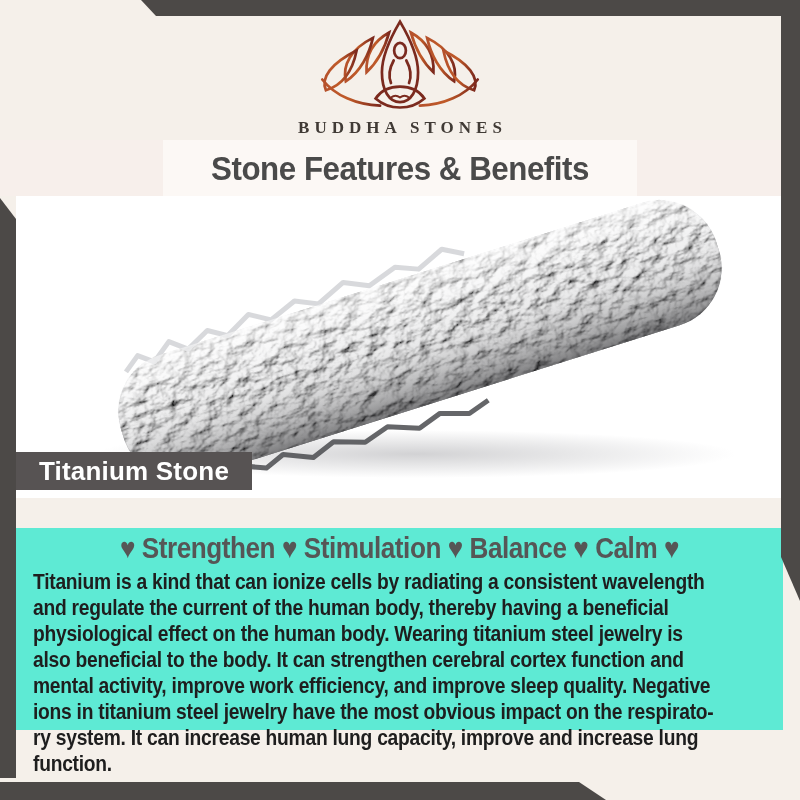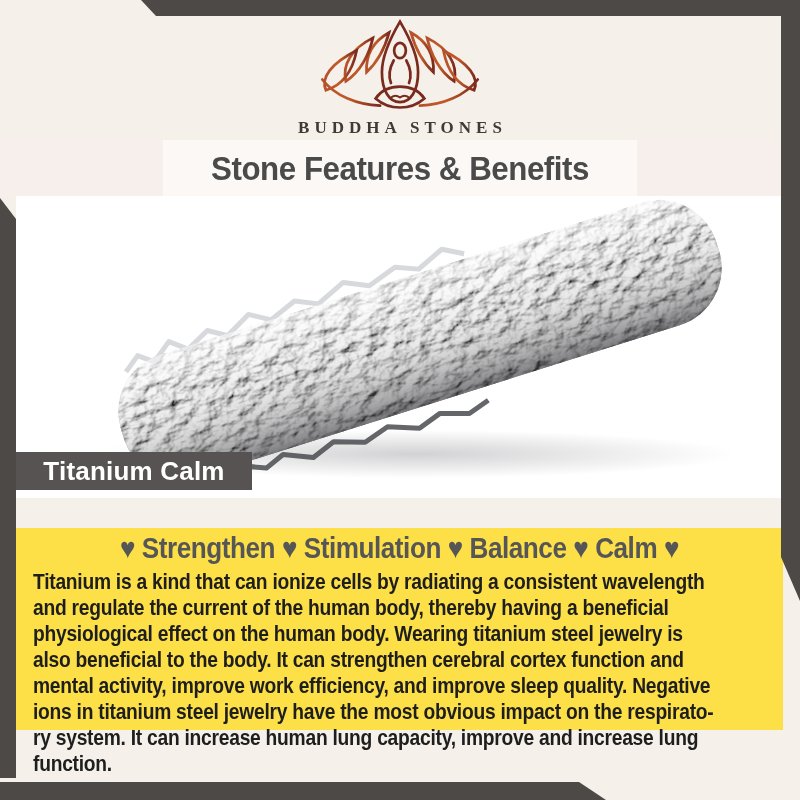--- a/index.html
+++ b/index.html
@@ -22,21 +22,21 @@
 
   
   .photo-panel{left:16px;top:196px;width:766px;height:302px;background:#ffffff;}
 
   
   .label-badge{left:16px;top:452px;width:236px;height:38px;background:#575353;
       color:#ffffff;text-align:center;line-height:39px;font-size:26px;font-weight:700;
       letter-spacing:0.2px;}
 
   
-  .benefits-panel{left:16px;top:528px;width:767px;height:202px;background:#fde047;}
+  .benefits-panel{left:16px;top:528px;width:767px;height:202px;background:#5eead4;}
   .benefits-headline{left:0;top:4px;width:767px;text-align:center;
       font-size:29px;font-weight:700;color:#565656;letter-spacing:-0.5px;
       transform:scaleX(0.9);transform-origin:50% 50%;}
   .benefits-paragraph{left:17px;top:41px;width:872px;
       font-size:22.5px;font-weight:700;color:#1e1e1e;line-height:26px;
       letter-spacing:-0.3px;white-space:pre-line;
       transform:scaleX(0.855);transform-origin:0 0;}
 
   
   .frame-svg{left:0;top:0;pointer-events:none;}
@@ -117,21 +117,21 @@
       <rect x="-312" y="-64" width="624" height="128" rx="60" fill="url(#rodGrad)"></rect>
       <rect x="-312" y="-64" width="624" height="128" rx="60" fill="#888a8e" filter="url(#metalFacets)" opacity="0.82"></rect>
       <path d="M-290 -58 l16 -12 l14 11 l20 -15 l16 13 l24 -12 l18 11 l26 -14 l20 12 l28 -11 l22 10 l30 -13 l24 11 l30 -10 l22 9 l28 -12 l20 11" fill="none" stroke="#d4d5d8" stroke-width="5" stroke-linejoin="round" opacity="0.9"></path>
       <path d="M-285 60 l18 10 l16 -8 l22 12 l18 -9 l26 11 l20 -8 l28 12 l24 -9 l30 10 l26 -8 l30 11 l24 -8 l28 9 l22 -7" fill="none" stroke="#4a4b4f" stroke-width="5" stroke-linejoin="round" opacity="0.85"></path>
       <rect x="-312" y="-64" width="624" height="128" rx="60" fill="url(#rodShade)"></rect>
     </g>
   </svg>
 </div>
 
 <div class="abs label-badge">
-  <span>Titanium Calm</span>
+  <span>Titanium Stone</span>
 </div>
 
 <div class="abs benefits-panel">
   <div class="abs benefits-headline">♥ Strengthen ♥ Stimulation ♥ Balance ♥ Calm ♥</div>
   <div class="abs benefits-paragraph">Titanium is a kind that can ionize cells by radiating a consistent wavelength
 and regulate the current of the human body, thereby having a beneficial
 physiological effect on the human body. Wearing titanium steel jewelry is
 also beneficial to the body. It can strengthen cerebral cortex function and
 mental activity, improve work efficiency, and improve sleep quality. Negative
 ions in titanium steel jewelry have the most obvious impact on the respirato-

